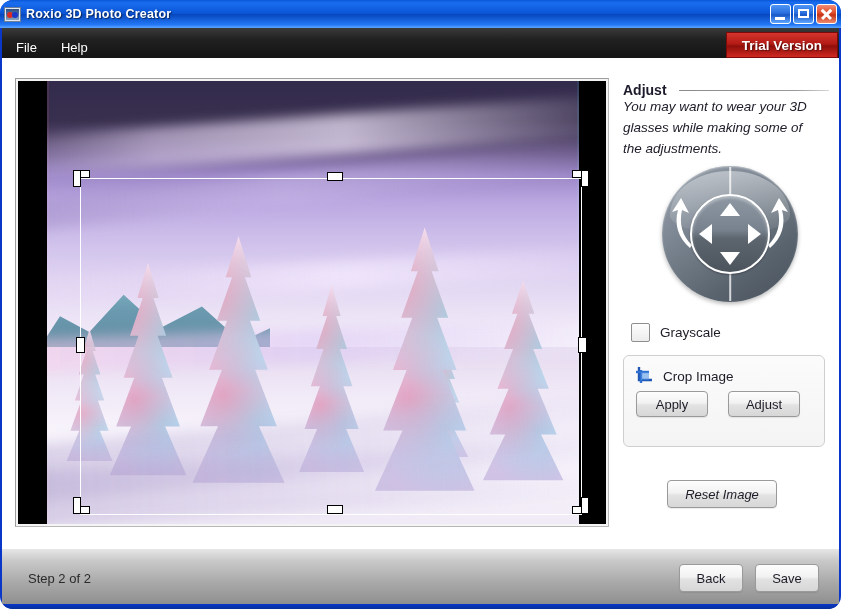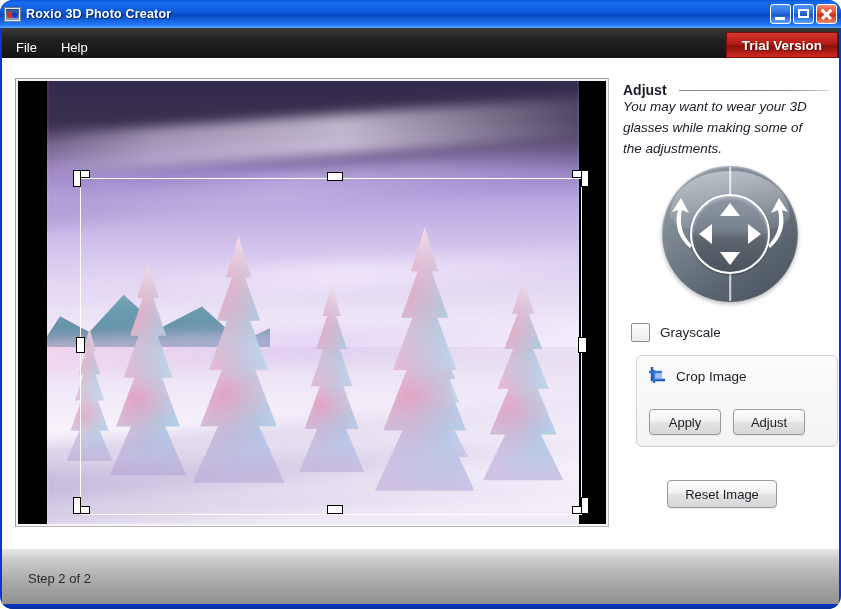--- a/index.html
+++ b/index.html
@@ -405,38 +405,37 @@
 
   
   .crop-box {
     position: absolute;
     left: 13px; top: 297px;
     width: 202px; height: 92px;
     border: 1px solid #cfcfcf;
     border-radius: 6px;
     background: linear-gradient(to bottom, #fbfbfb 0%, #f4f4f4 100%);
     box-sizing: border-box;
-    margin-left: 13px;
   }
   .crop-head {
     position: absolute;
     left: 11px; top: 10px;
     display: flex; align-items: center;
   }
   .crop-icon { width: 20px; height: 20px; display: block; }
   .crop-title {
     margin-left: 8px;
     font-size: 13.5px;
     color: #1d1d28;
     white-space: nowrap;
   }
   .crop-buttons {
     position: absolute;
-    left: 12px; bottom: 11px;
-    display: flex; gap: 12px;
+    left: 12px; bottom: 29px;
+    display: flex; gap: 20px;
   }
 
   .btn {
     height: 26px;
     min-width: 72px;
     padding: 0 14px;
     border: 1px solid #9a9a9a;
     border-radius: 4px;
     background: linear-gradient(to bottom, #fdfdfd 0%, #f2f2f2 45%, #e2e2e2 55%, #d7d7d7 100%);
     color: #1d1d28;
@@ -445,21 +444,21 @@
     cursor: pointer;
     box-sizing: border-box;
     white-space: nowrap;
     box-shadow: 0 1px 1px rgba(0,0,0,.08);
   }
 
   .reset-wrap {
     position: absolute;
     left: 57px; top: 422px;
   }
-  .reset-wrap .btn { min-width: 110px; height: 28px; }
+  .reset-wrap .btn { min-width: 110px; height: 28px; font-style: italic; }
 
   
   .statusbar {
     position: absolute;
     left: 2px; top: 549px;
     width: 837px; height: 55px;
     background: linear-gradient(to bottom, #e6e6e6 0%, #c8c8c8 22%, #a8a8a8 62%, #969696 90%, #8e8e8e 100%);
     box-sizing: border-box;
   }
   .status-text {
@@ -618,17 +617,21 @@
 
       <div class="reset-wrap">
         <button class="btn">Reset Image</button>
       </div>
 
     </div>
   </div>
 
   <div class="statusbar">
     <span class="status-text">Step 2 of 2</span>
+    <div class="nav-buttons">
+      <button class="btn">Back</button>
+      <button class="btn">Save</button>
+    </div>
   </div>
 
   <div class="frame-bottom"></div>
 
 </div>
 
 </body></html>

